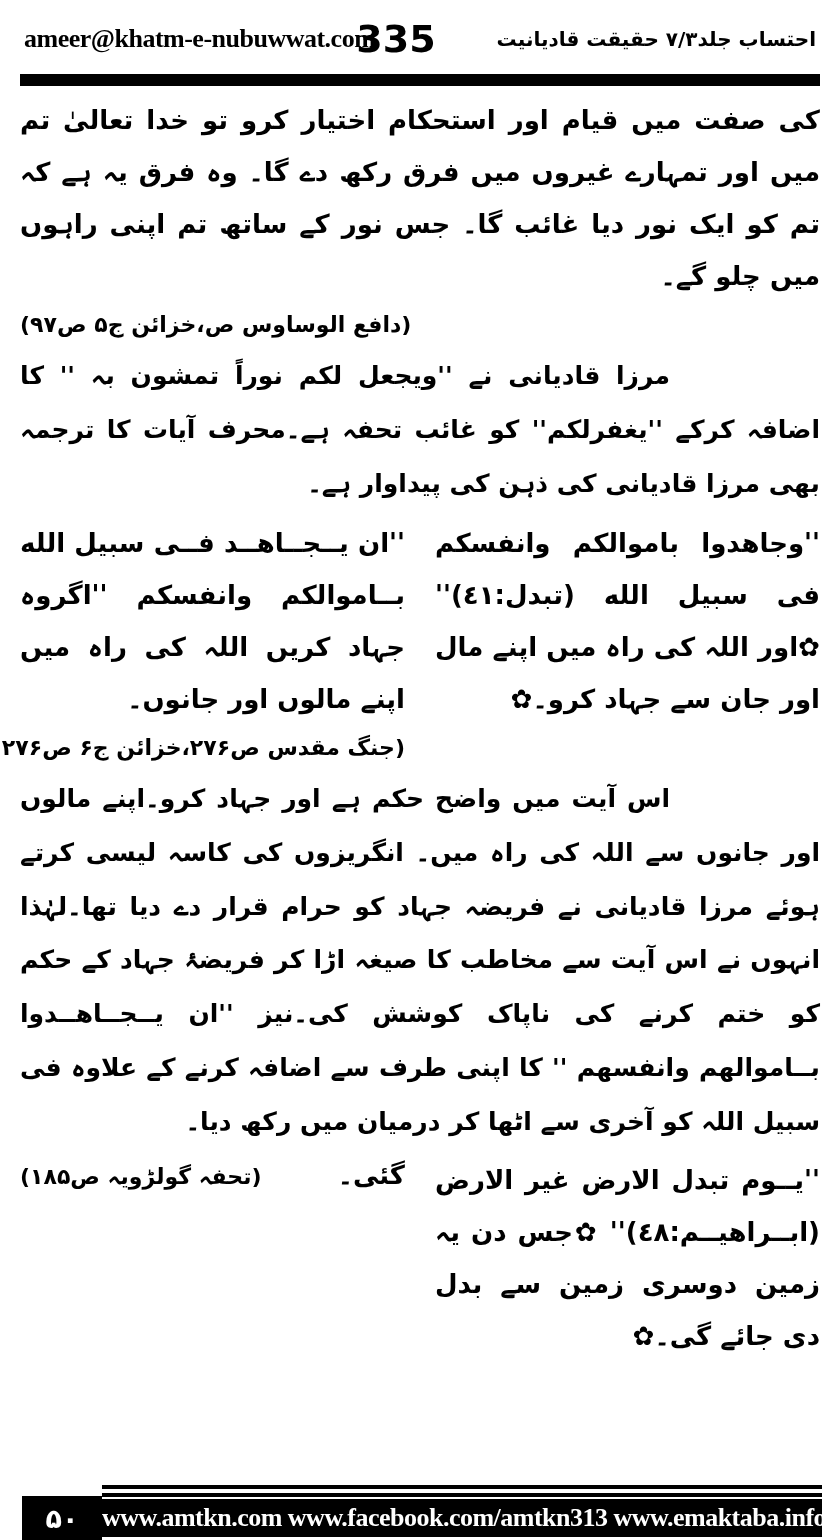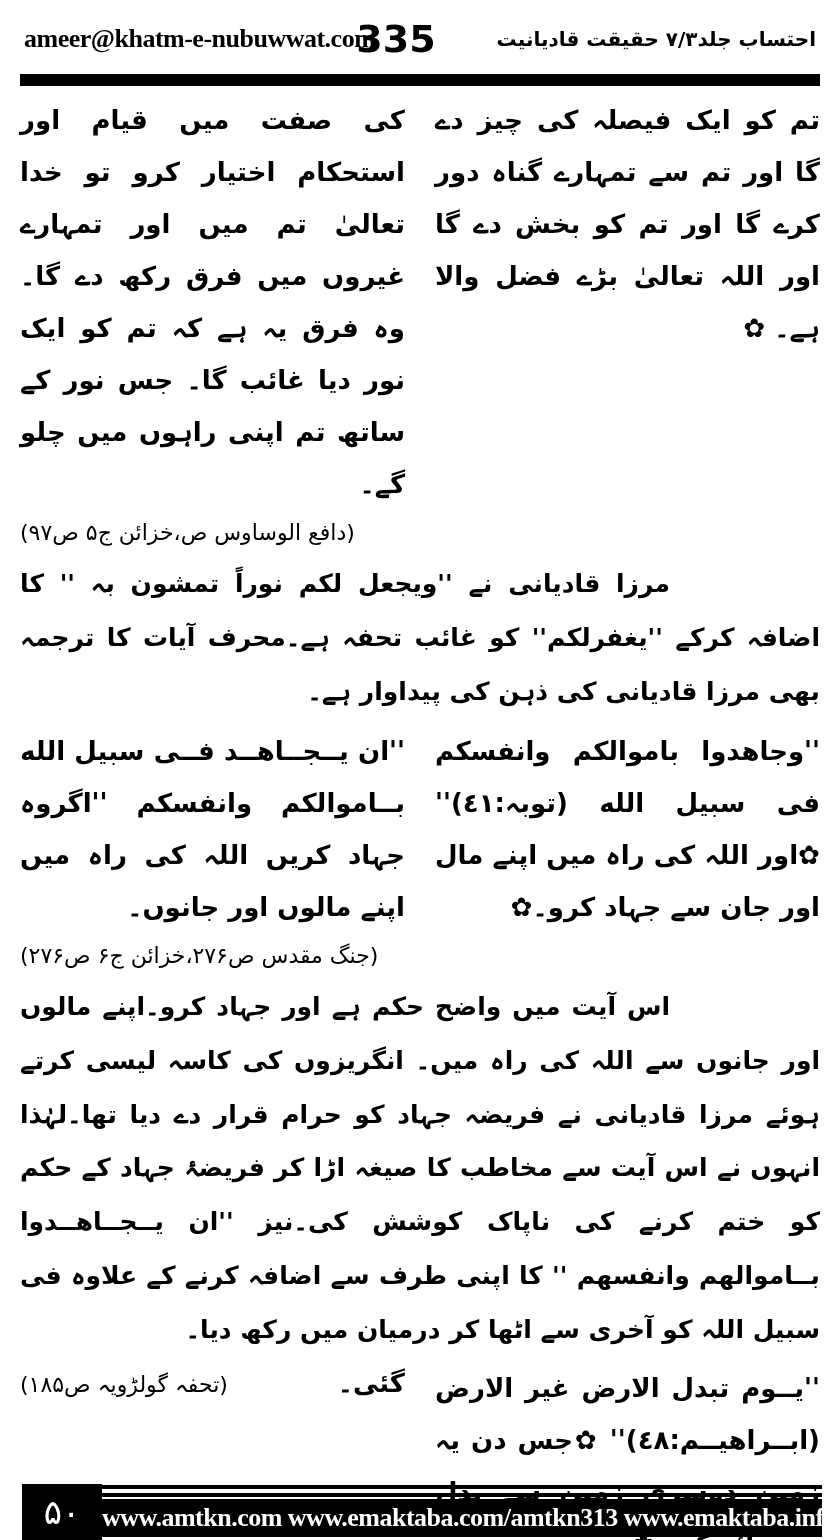--- a/index.html
+++ b/index.html
@@ -23,37 +23,37 @@
 
   
   .bodytext { direction:rtl; padding:8px 20px 0 20px; }
   .twocol { display:flex; gap:30px; align-items:flex-start; }
   .col { flex:1 1 0; min-width:0; }
   .quote-text {
     font-weight:bold; font-size:26px; line-height:2.0;
     text-align:justify; text-justify:inter-word;
   }
   .citation {
-    font-weight:normal; font-size:22px; text-align:left; line-height:1.7;
+    font-weight:bold; font-size:22px; text-align:left; line-height:1.7;
     margin-top:4px; white-space:nowrap;
   }
   .para {
     font-weight:bold; font-size:25px; line-height:2.15;
     text-align:justify; text-justify:inter-word; margin:6px 0;
   }
   .indent-first { text-indent:150px; }
   .split-line { display:flex; justify-content:space-between; align-items:baseline; }
   .tail-word { font-weight:bold; font-size:26px; }
 
   
   .footer { position:absolute; left:0; right:0; bottom:0; height:58px; }
   .footer-marker {
-    position:absolute; left:22px; bottom:0; width:80px; height:56px;
+    position:absolute; left:22px; bottom:0; width:80px; height:44px;
     background:#000; color:#fff; display:flex; align-items:center; justify-content:center;
-    font-weight:normal; font-size:34px;
+    font-weight:bold; font-size:27px;
   }
   .footer-stack { position:absolute; left:102px; right:18px; bottom:3px; direction:ltr; }
   .double-lines { height:4px; border-top:4px solid #000; border-bottom:4px solid #000; margin-bottom:2px; }
   .url-bar {
     background:#000; color:#fff; height:38px; line-height:38px; text-align:center;
     font-family:"Liberation Serif", serif; font-weight:bold; font-size:26px;
     letter-spacing:-0.5px; white-space:nowrap;
   }
 </style>
 </head>
@@ -64,31 +64,30 @@
   <div class="header">
     <span class="header-email">ameer@khatm-e-nubuwwat.com</span>
     <span class="header-pagenum">335</span>
     <span class="header-title">احتساب جلد۷/۳ حقیقت قادیانیت</span>
   </div>
   <div class="top-rule"></div>
 
   <div class="bodytext">
 
     <div class="twocol">
-      <div class="col quote-text">تم کو ایک فیصلہ کی چیز دے گا اور تم سے تمہارے گناہ دور کرے گا اور تم کو بخش دے گا اور اللہ تعالیٰ بڑے فضل والا ہے۔ ✿</div>
       <div class="col">
         <div class="quote-text">کی صفت میں قیام اور استحکام اختیار کرو تو خدا تعالیٰ تم میں اور تمہارے غیروں میں فرق رکھ دے گا۔ وہ فرق یہ ہے کہ تم کو ایک نور دیا غائب گا۔ جس نور کے ساتھ تم اپنی راہوں میں چلو گے۔</div>
       </div>
     </div>
     <div class="citation">(دافع الوساوس ص،خزائن ج۵ ص۹۷)</div>
 
     <p class="para indent-first">مرزا قادیانی نے ''ویجعل لکم نوراً تمشون بہ '' کا اضافہ کرکے ''یغفرلکم'' کو غائب تحفہ ہے۔محرف آیات کا ترجمہ بھی مرزا قادیانی کی ذہن کی پیداوار ہے۔</p>
 
     <div class="twocol">
-      <div class="col quote-text">''وجاهدوا باموالکم وانفسکم فی سبیل الله (توبہ:٤١)'' ✿اور اللہ کی راہ میں اپنے مال اور جان سے جہاد کرو۔✿</div>
+      <div class="col quote-text">''وجاهدوا باموالکم وانفسکم فی سبیل الله (تبدل:٤١)'' ✿اور اللہ کی راہ میں اپنے مال اور جان سے جہاد کرو۔✿</div>
       <div class="col">
         <div class="quote-text">''ان یــجــاهــد فــی سبیل الله بــاموالکم وانفسکم ''اگروہ جہاد کریں اللہ کی راہ میں اپنے مالوں اور جانوں۔</div>
         <div class="citation">(جنگ مقدس ص۲۷۶،خزائن ج۶ ص۲۷۶)</div>
       </div>
     </div>
 
     <p class="para indent-first">اس آیت میں واضح حکم ہے اور جہاد کرو۔اپنے مالوں اور جانوں سے اللہ کی راہ میں۔ انگریزوں کی کاسہ لیسی کرتے ہوئے مرزا قادیانی نے فریضہ جہاد کو حرام قرار دے دیا تھا۔لہٰذا انہوں نے اس آیت سے مخاطب کا صیغہ اڑا کر فریضۂ جہاد کے حکم کو ختم کرنے کی ناپاک کوشش کی۔نیز ''ان یــجــاهــدوا بــاموالهم وانفسهم '' کا اپنی طرف سے اضافہ کرنے کے علاوہ فی سبیل اللہ کو آخری سے اٹھا کر درمیان میں رکھ دیا۔</p>
 
     <div class="twocol">
       <div class="col quote-text">''یــوم تبدل الارض غیر الارض (ابــراهیــم:٤٨)'' ✿جس دن یہ زمین دوسری زمین سے بدل دی جائے گی۔✿</div>
@@ -99,17 +98,17 @@
         </div>
       </div>
     </div>
 
   </div>
 
   <div class="footer">
     <div class="footer-marker">۵۰</div>
     <div class="footer-stack">
       <div class="double-lines"></div>
-      <div class="url-bar">www.amtkn.com www.emaktaba.com/amtkn313 www.emaktaba.info</div>
+      <div class="url-bar">www.amtkn.com www.facebook.com/amtkn313 www.emaktaba.info</div>
     </div>
   </div>
 
 </div>
 
 </body></html>

